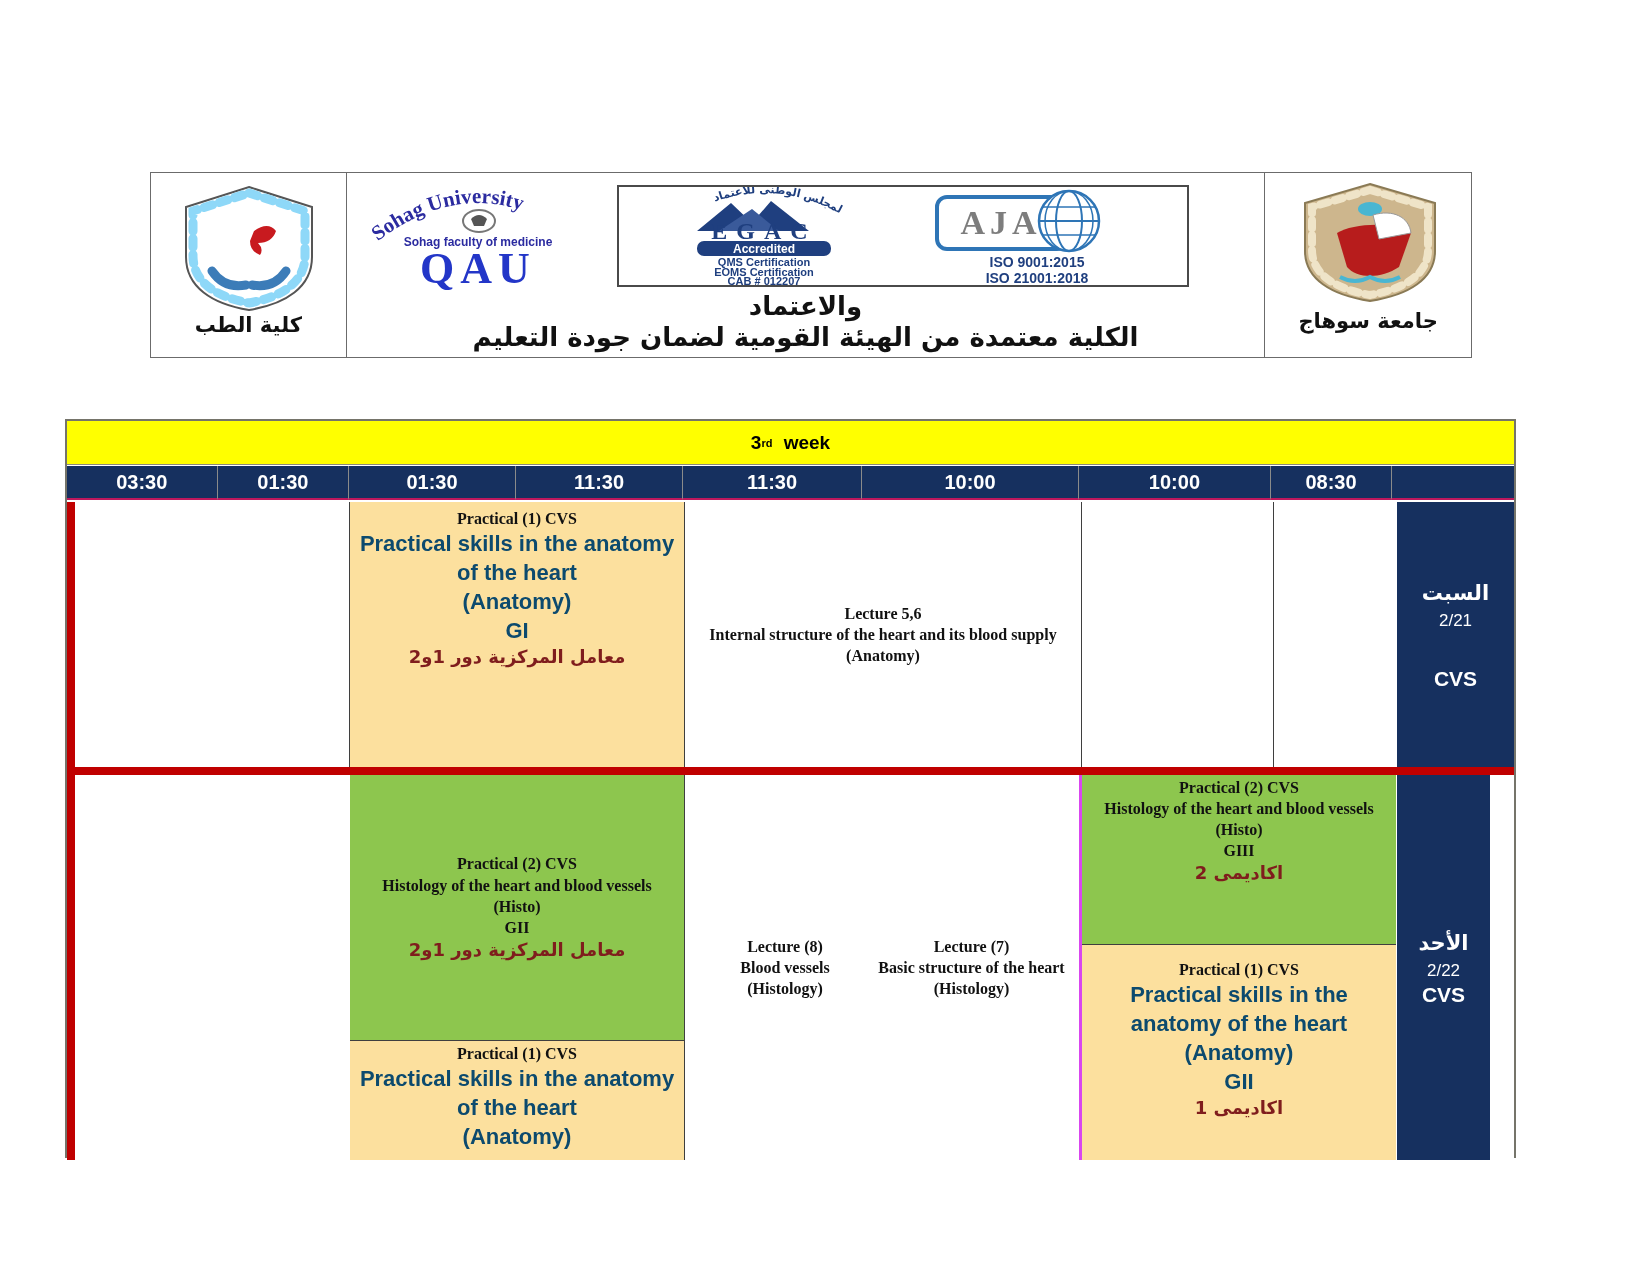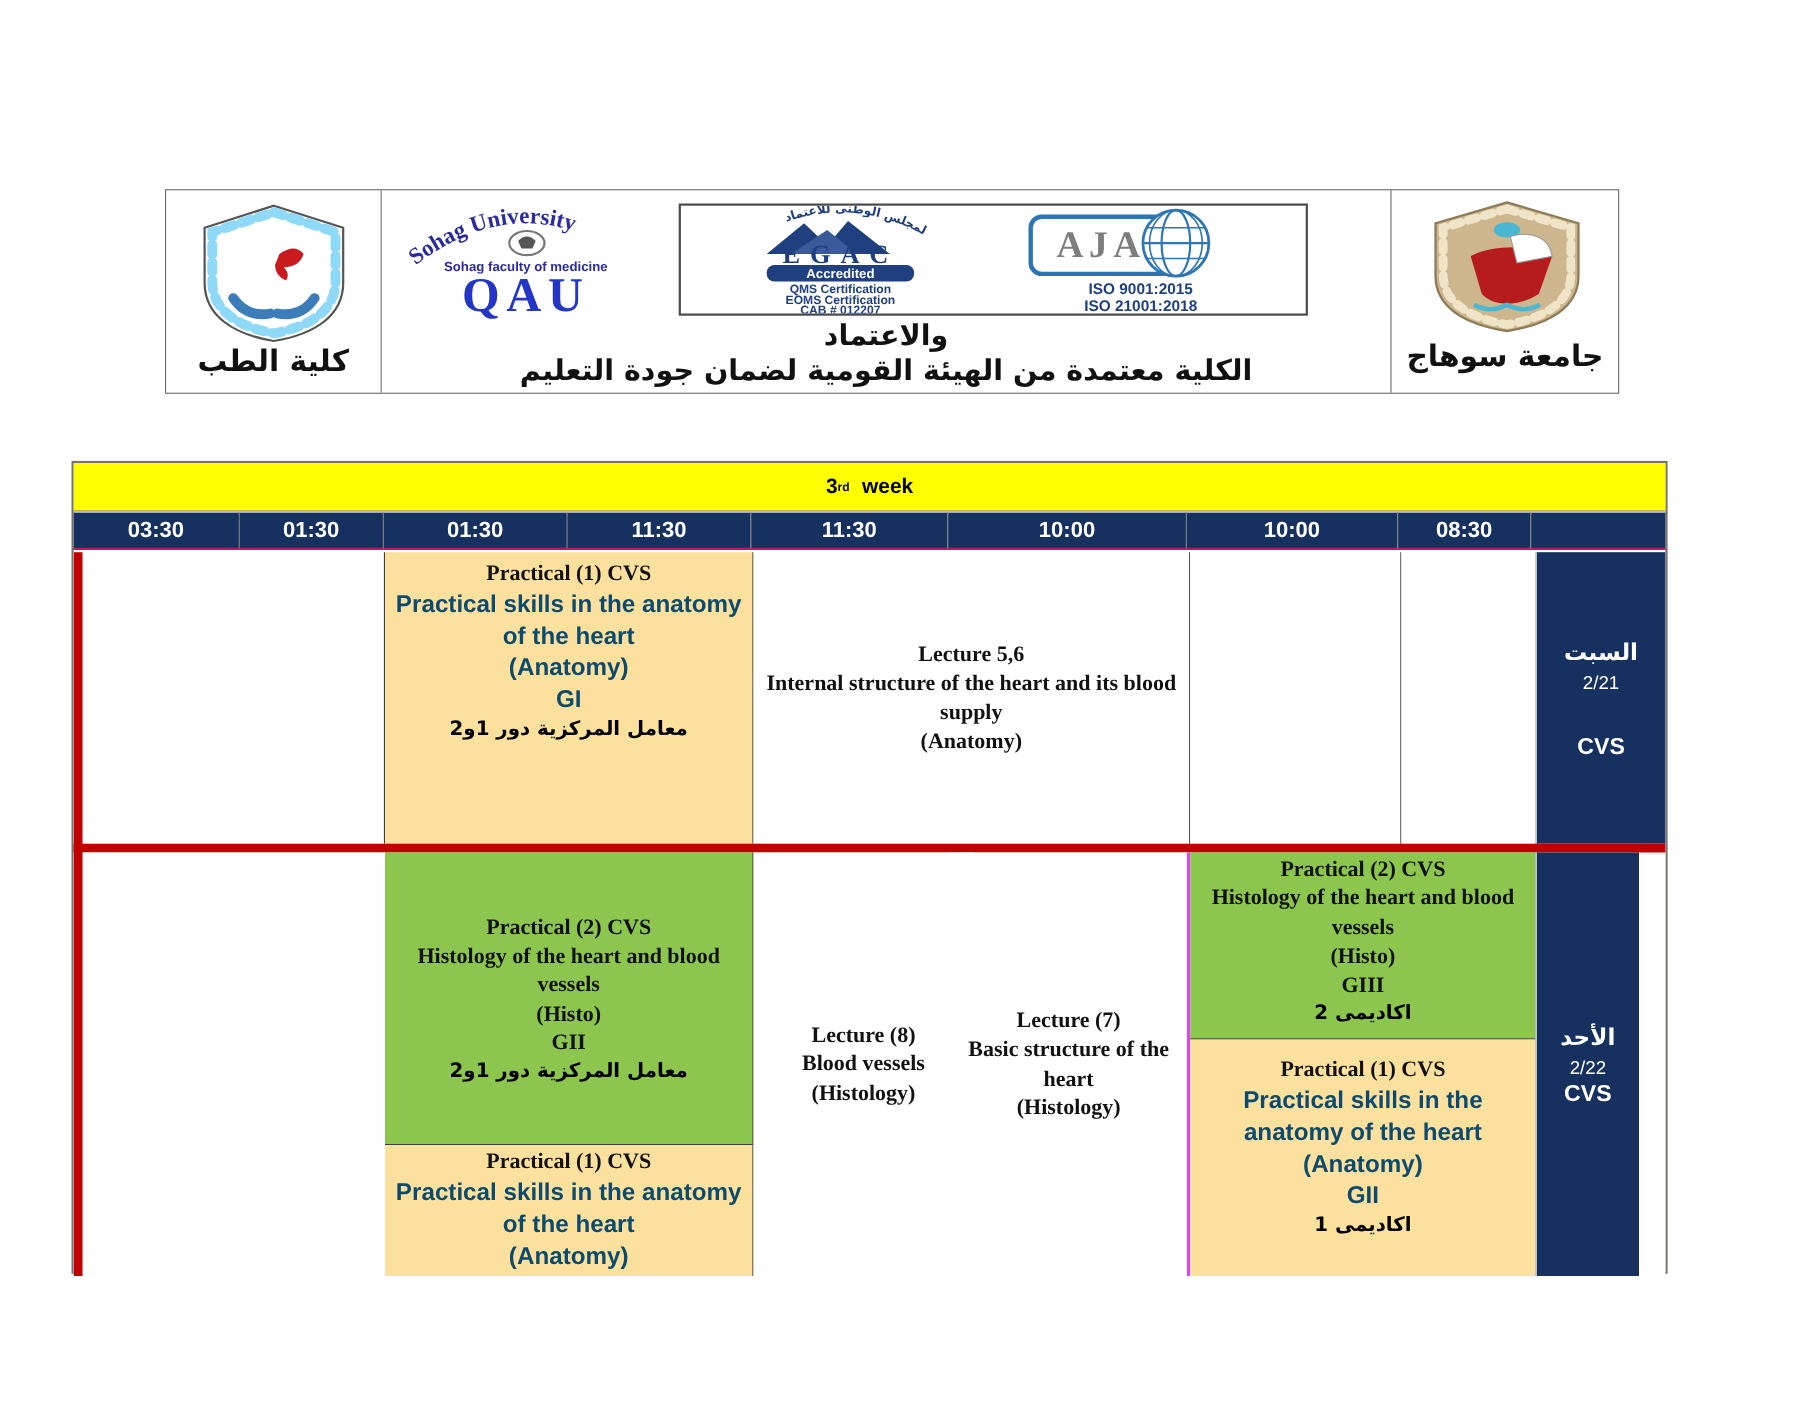--- a/index.html
+++ b/index.html
@@ -7,21 +7,21 @@
   .page { position:relative; width:1650px; height:1275px; background:#fff; overflow:hidden; }
 
   
   .header-box { position:absolute; left:150px; top:172px; width:1322px; height:186px;
                 border:1px solid #6b6b6b; display:flex; background:#fff; }
   .hcell { position:relative; height:100%; }
   .hcell.left  { width:196px; border-right:1px solid #6b6b6b; }
   .hcell.mid   { width:920px; border-right:1px solid #6b6b6b; }
   .hcell.right { width:206px; }
   .hcap { position:absolute; left:0; right:0; text-align:center; font-weight:bold;
-          font-size:27px; font-family:"DejaVu Sans", sans-serif; color:#111; direction:rtl; }
+          font-size:21px; font-family:"DejaVu Sans", sans-serif; color:#111; direction:rtl; }
   .qau-wrap { position:absolute; left:14px; top:6px; }
   .cert-box { position:absolute; left:270px; top:12px; width:572px; height:102px;
               border:2px solid #4a4a4a; background:#fff; display:flex; align-items:center; }
   .accred { position:absolute; left:0; right:0; top:118px; text-align:center; direction:rtl;
             font-family:"DejaVu Sans", sans-serif; font-weight:bold; font-size:26px; color:#111; line-height:1.2; }
 
   
   .timetable { position:absolute; left:65px; top:419px; width:1451px; height:739px;
                border:2px solid #75746a; }
   .banner { position:absolute; left:0; top:0; width:100%; height:44px; background:#FFFF00;
@@ -30,23 +30,23 @@
   .banner sup { font-size:11px; vertical-align:super; margin-right:6px; }
   .time-row { position:absolute; left:0; top:45px; width:100%; height:34px; display:flex; }
   .time-cell { height:100%; background:#16305F; color:#fff; font-weight:bold; font-size:20px;
                display:flex; align-items:center; justify-content:center;
                border-right:1px solid #8a8a8a; border-bottom:2px solid #be185d; }
   .time-cell:last-child { border-right:none; }
 
   .tbody { position:absolute; left:0; top:81px; width:1447px; height:658px; background:#fff; }
   .cell { position:absolute; overflow:hidden; }
   .c-line { line-height:1.32; }
-  .t-serif { font-family:"Liberation Serif", serif; font-weight:bold; font-size:20px; color:#111; }
+  .t-serif { font-family:"Liberation Serif", serif; font-weight:bold; font-size:16px; color:#111; }
   .t-sans  { font-family:"Liberation Sans", sans-serif; font-weight:bold; font-size:22px; color:#0c4a6e; }
-  .t-ar    { font-family:"DejaVu Sans", sans-serif; font-weight:bold; font-size:18px; color:#000000; direction:rtl; }
+  .t-ar    { font-family:"DejaVu Sans", sans-serif; font-weight:bold; font-size:18px; color:#7f1d1d; direction:rtl; }
   .center-v { display:flex; flex-direction:column; align-items:center; justify-content:center; text-align:center; }
   .top-v    { display:flex; flex-direction:column; align-items:center; justify-content:flex-start; text-align:center; padding-top:6px; }
 
   .beige { background:#FCE09E; }
   .green { background:#8DC64E; }
   .navy  { background:#16305F; }
 
   .day-cell { color:#fff; display:flex; flex-direction:column; align-items:center; justify-content:center;
               text-align:center; border-left:1px solid #ffffff; }
   .day-name { font-family:"DejaVu Sans", sans-serif; font-weight:bold; font-size:21px; direction:rtl; line-height:1.5; }

